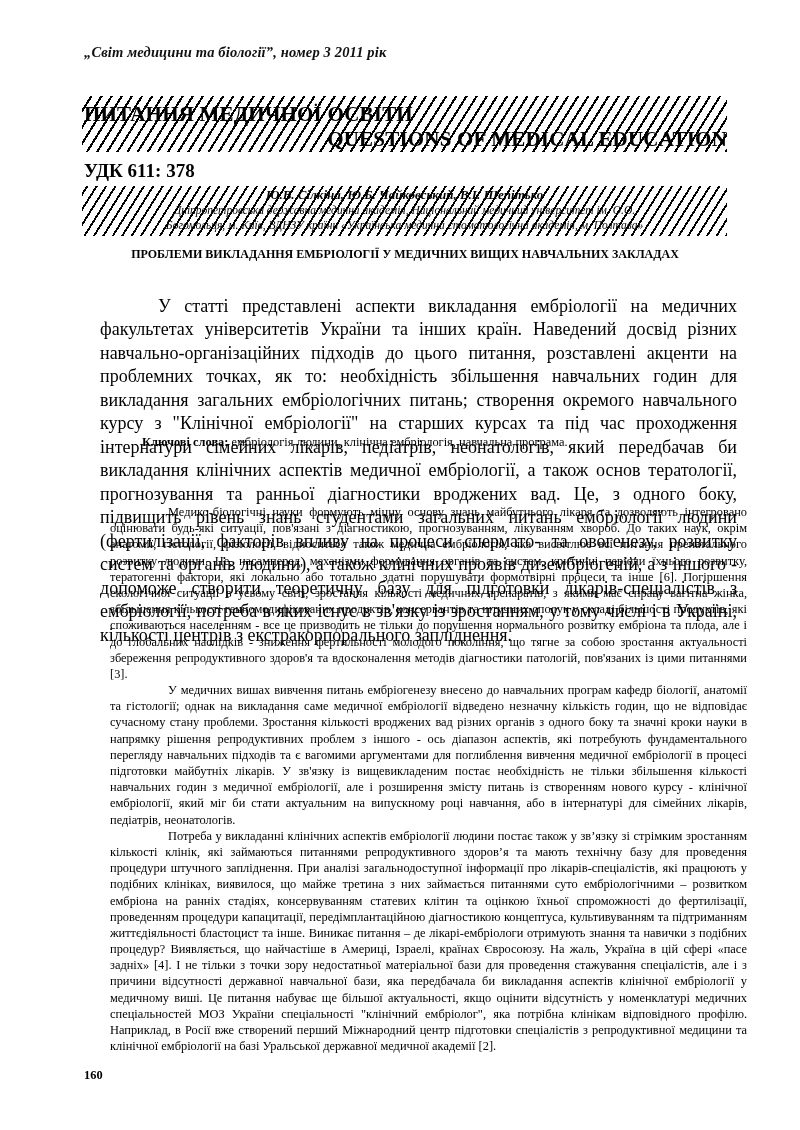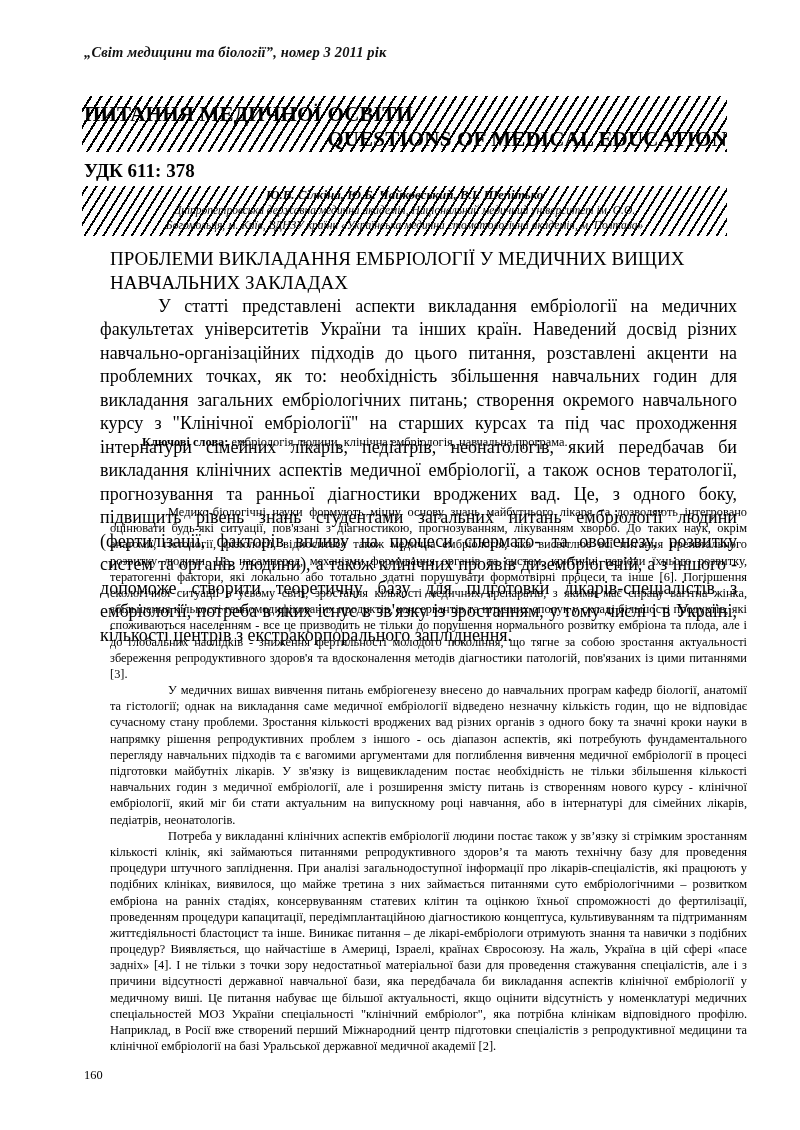--- a/index.html
+++ b/index.html
@@ -133,23 +133,23 @@
     font-size: 11.5px;
     z-index: 2;
   }
 
   
   .article-title {
     position: absolute;
     left: 110px;
     top: 247px;
     width: 590px;
-    text-align: left;
-    font-weight: normal;
-    font-size: 19px;
+    text-align: center;
+    font-weight: bold;
+    font-size: 12px;
     line-height: 1.28;
   }
 
   
   .abstract {
     position: absolute;
     left: 84px;
     top: 295px;
     width: 637px;
     font-size: 18px;
@@ -185,20 +185,21 @@
     text-indent: 58px;
     margin: 0 0 0px 0;
   }
 
   
   .page-number {
     position: absolute;
     left: 84px;
     top: 1068px;
     font-size: 12.4px;
+    font-weight: bold;
   }
 </style>
 </head>
 <body>
 
 <div class="page">
 
   <div class="running-head">„Світ медицини та біології”, номер 3 2011 рік</div>
 
   <div class="hatch-banner">

